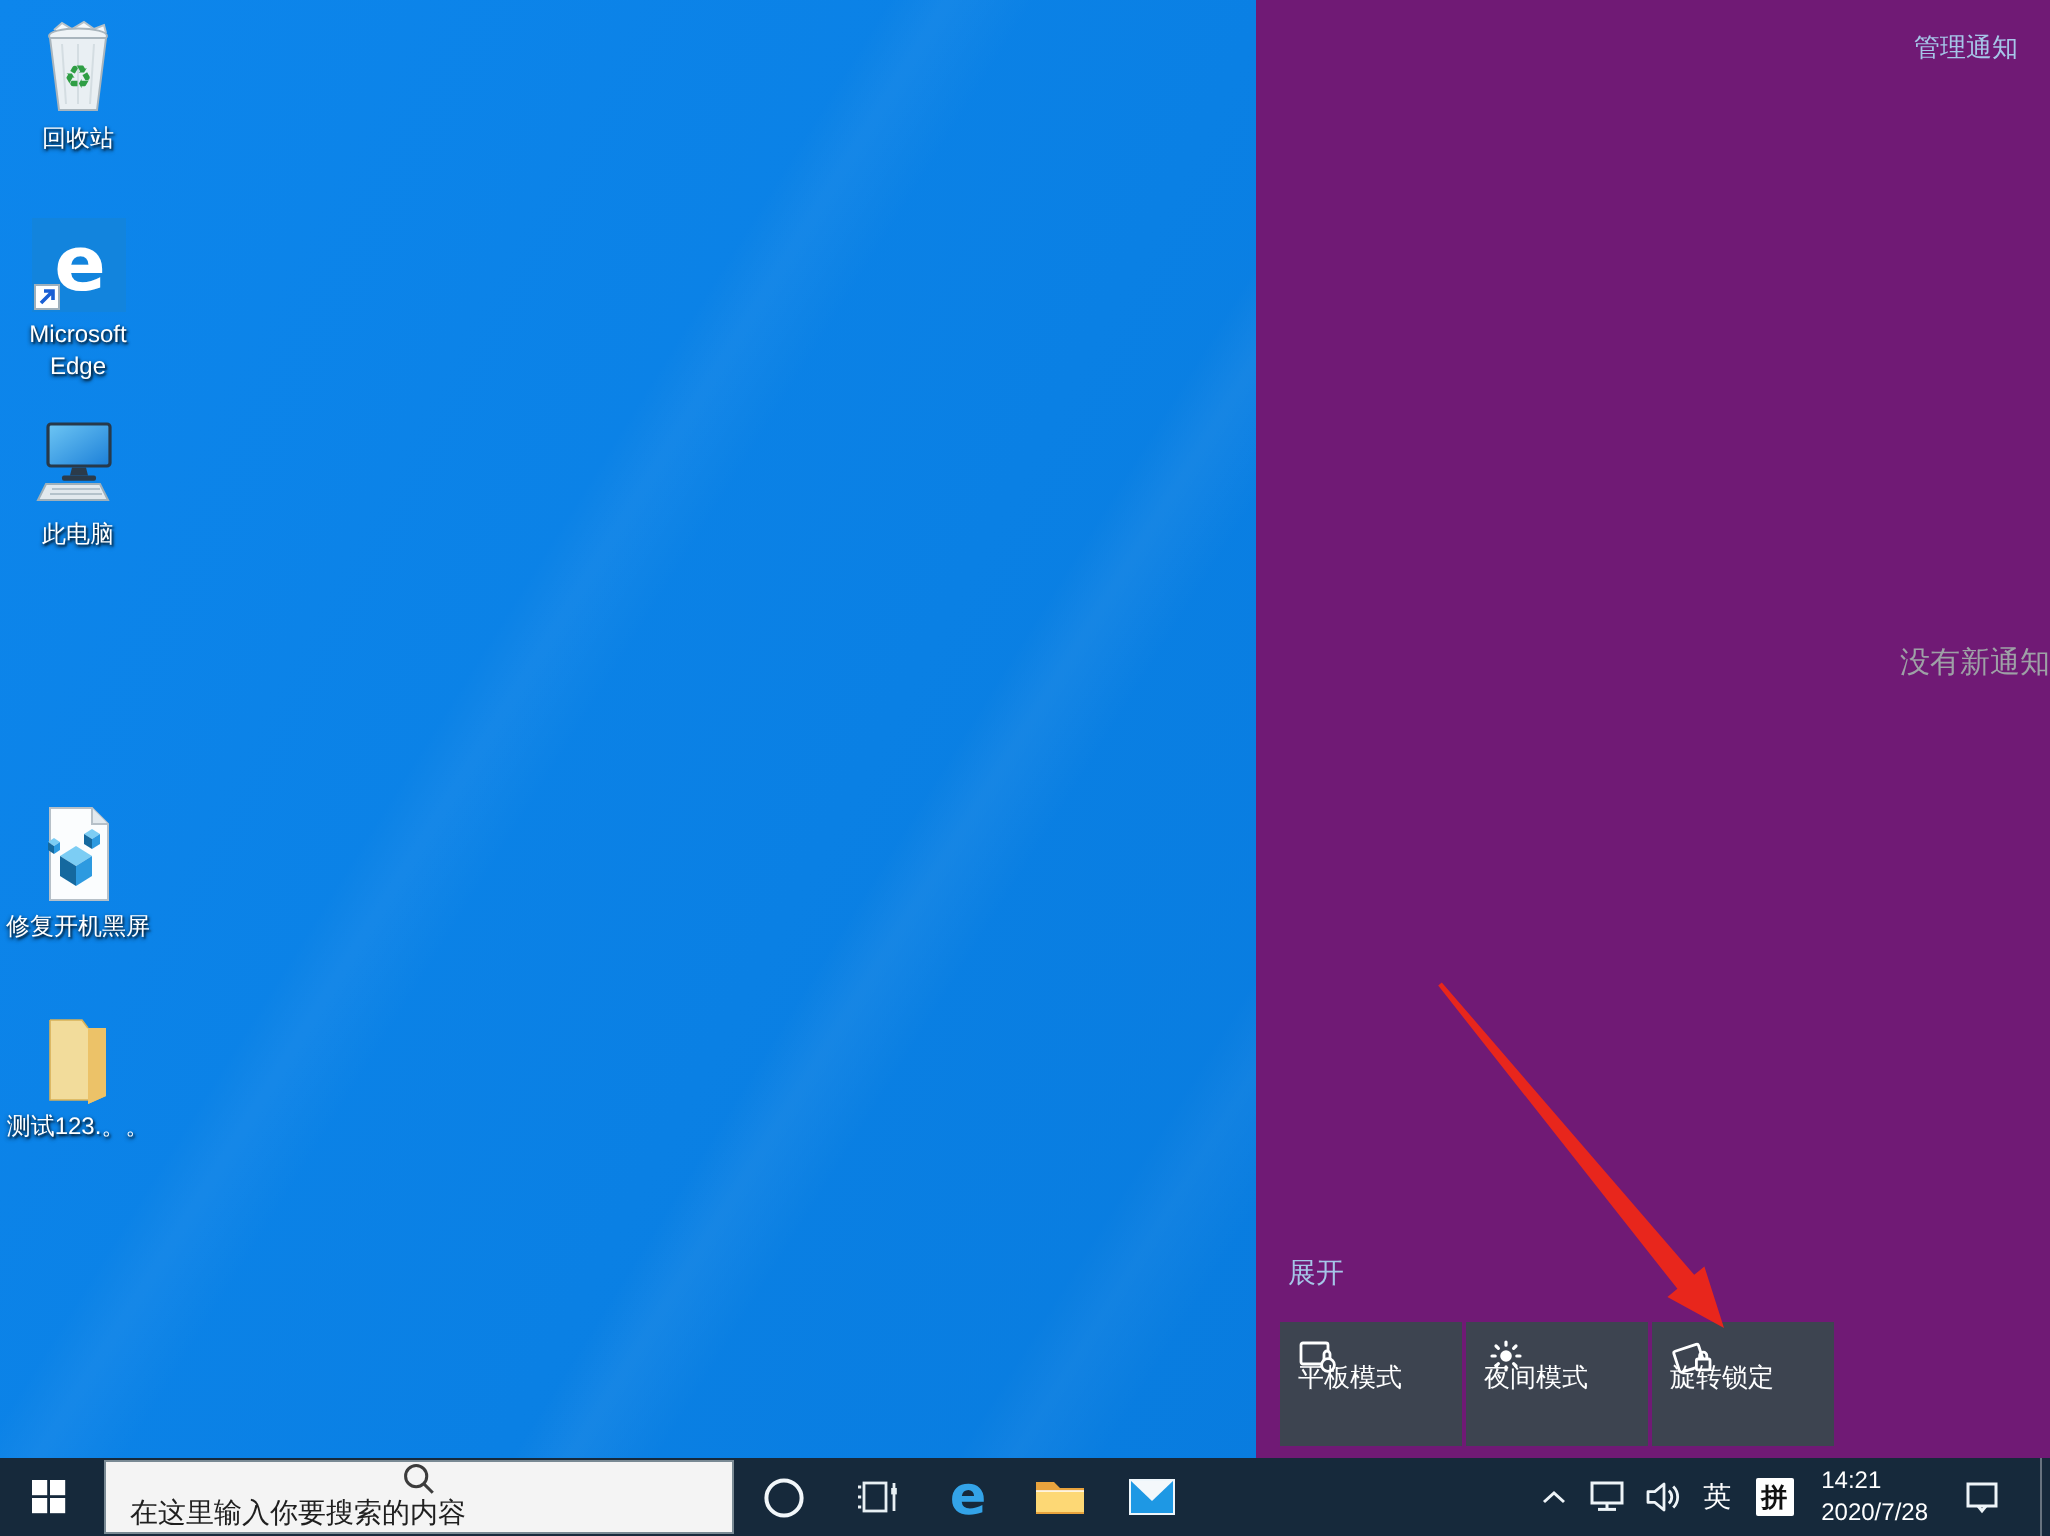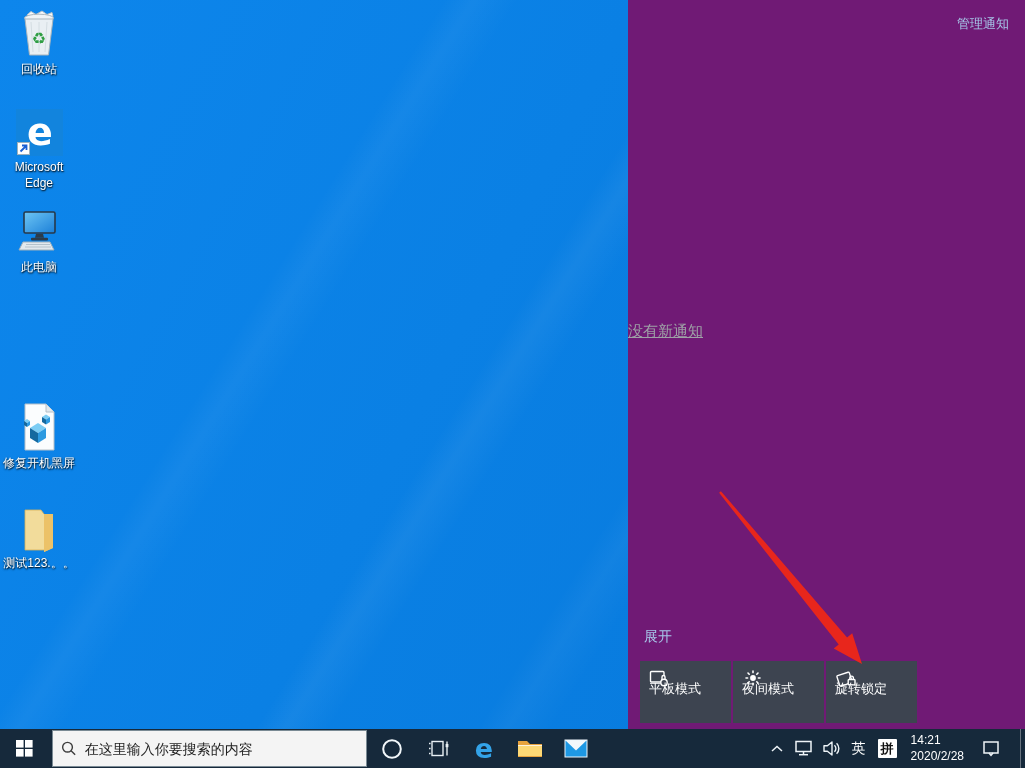--- a/index.html
+++ b/index.html
@@ -20,39 +20,39 @@
   .desk-icon { position:absolute; left:0; width:78px; display:flex; flex-direction:column;
     align-items:center; text-align:center; cursor:default; }
   .desk-icon .art { height:52px; display:flex; align-items:flex-end; justify-content:center; position:relative; }
   .desk-icon .cap { margin-top:4px; font-size:12px; line-height:1.3; color:#fff;
     text-shadow:0 1px 2px rgba(0,0,0,.85), 1px 1px 1px rgba(0,0,0,.5); max-width:76px; }
 
   
   .action-center { position:absolute; left:628px; top:0; width:397px; height:729px;
     background:#701a75; color:#fff; }
   .ac-manage { position:absolute; top:15px; right:16px; font-size:13px; color:#a6c6e8; cursor:pointer; }
-  .ac-empty { position:absolute; top:322px; left:0; width:100%; text-align:left;
-    font-size:15px; color:#9ea1a6;text-decoration:underline; }
+  .ac-empty { position:absolute; top:322px; left:0; width:100%; text-align:right;
+    font-size:15px; color:#9ea1a6; }
   .ac-bottom { position:absolute; left:12px; bottom:6px; }
   .ac-expand { display:inline-block; margin:0 0 15px 4px; font-size:14px; color:#a6c6e8; cursor:pointer; }
   .tiles { display:flex; gap:2px; }
   .tile { position:relative; width:91px; height:62px; background:#3d4450; cursor:pointer; }
   .tile.active { background:#0078d7; }
   .tile .t-icon { position:absolute; top:7px; left:9px; }
   .tile .t-label { position:absolute; left:9px; bottom:25px; font-size:13px; color:#fff; }
 
   
   .arrow-overlay { position:absolute; inset:0; pointer-events:none; }
 
   
   .taskbar { position:absolute; left:0; bottom:0; width:1025px; height:39px;
     background:#16293b; display:flex; align-items:center; }
   .tb-start { width:48px; height:39px; display:flex; align-items:center; justify-content:center; cursor:pointer; }
   .tb-search { width:315px; height:37px; margin:1px 2px 1px 4px; background:#f4f4f4;
-    border:1px solid #7a8a94; display:flex; align-items:center; padding:0 8px; }
+    border:1px solid #7a8a94; display:flex; align-items:center; padding:0 8px;flex-direction:column; }
   .tb-search input { border:none; outline:none; background:transparent; font-size:14px;
     width:100%; margin-left:8px; font-family:"Liberation Sans", sans-serif; color:#111; }
   .tb-search input::placeholder { color:#1f1f1f; opacity:1; }
   .tb-btn { width:46px; height:39px; display:flex; align-items:center; justify-content:center; cursor:pointer; }
   .edge-e { font-size:27px; font-weight:bold; color:#33a3e8; font-family:"DejaVu Sans", sans-serif; line-height:1; }
   .tb-spacer { flex:1; }
   .tray { display:flex; align-items:center; height:39px; }
   .tray-item { height:39px; display:flex; align-items:center; justify-content:center; cursor:pointer; }
   .tray-lang { font-size:14px; color:#fff; padding:0 6px; }
   .tray-ime { width:19px; height:19px; background:#fff; color:#111; font-size:13px; font-weight:bold;
@@ -271,21 +271,21 @@
           <path d="M12.4,5.3 a4.2,4.2 0 0 1 0,6.4"></path>
           <path d="M14.6,3.2 a7.4,7.4 0 0 1 0,10.6"></path>
         </svg>
       </div>
       <div class="tray-item tray-lang">英</div>
       <div class="tray-item">
         <span class="tray-ime">拼</span>
       </div>
       <div class="tray-clock">
         <div>14:21</div>
-        <div>2020/2/28</div>
+        <div>2020/7/28</div>
       </div>
       <div class="tray-item" style="width:38px">
         <svg width="20" height="20" viewBox="0 0 20 20" stroke="#eef4f8" fill="none" stroke-width="1.5">
           <rect x="3" y="3" width="14" height="11"></rect>
           <path d="M8,14 l2,2.4 2,-2.4"></path>
         </svg>
       </div>
       <div class="show-desktop"></div>
     </div>
   </footer>

